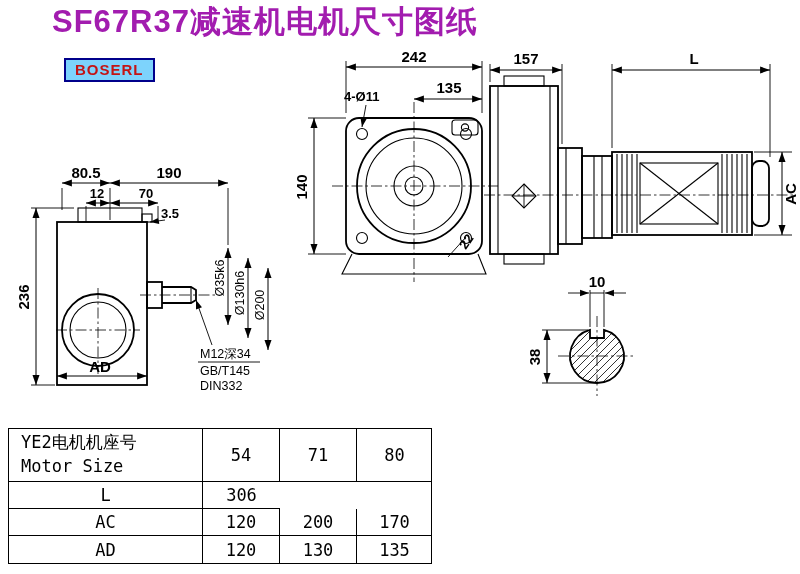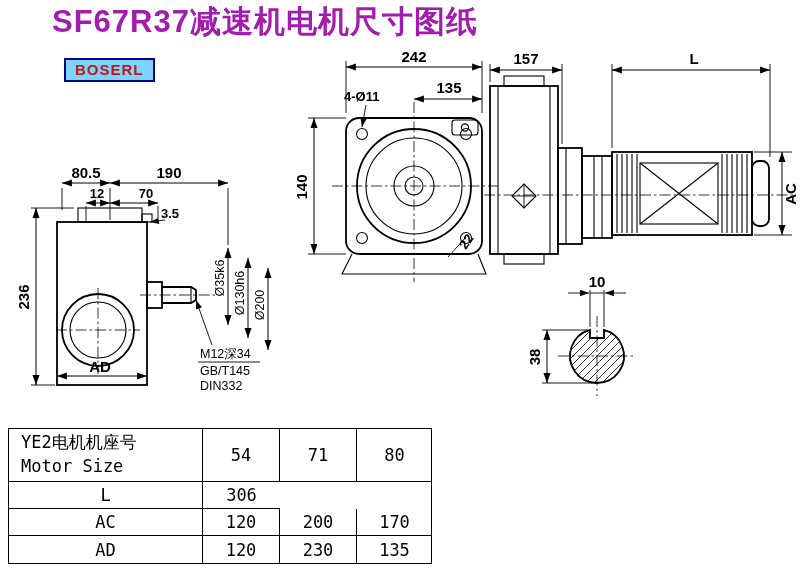--- a/index.html
+++ b/index.html
@@ -246,18 +246,18 @@
     </div>
     <div class="tr">
       <div class="td row-label">AC</div>
       <div class="td">120</div>
       <div class="td">200</div>
       <div class="td">170</div>
     </div>
     <div class="tr">
       <div class="td row-label">AD</div>
       <div class="td">120</div>
-      <div class="td">230</div>
+      <div class="td">130</div>
       <div class="td">135</div>
     </div>
   </div>
 
 </div>
 
 </body></html>

